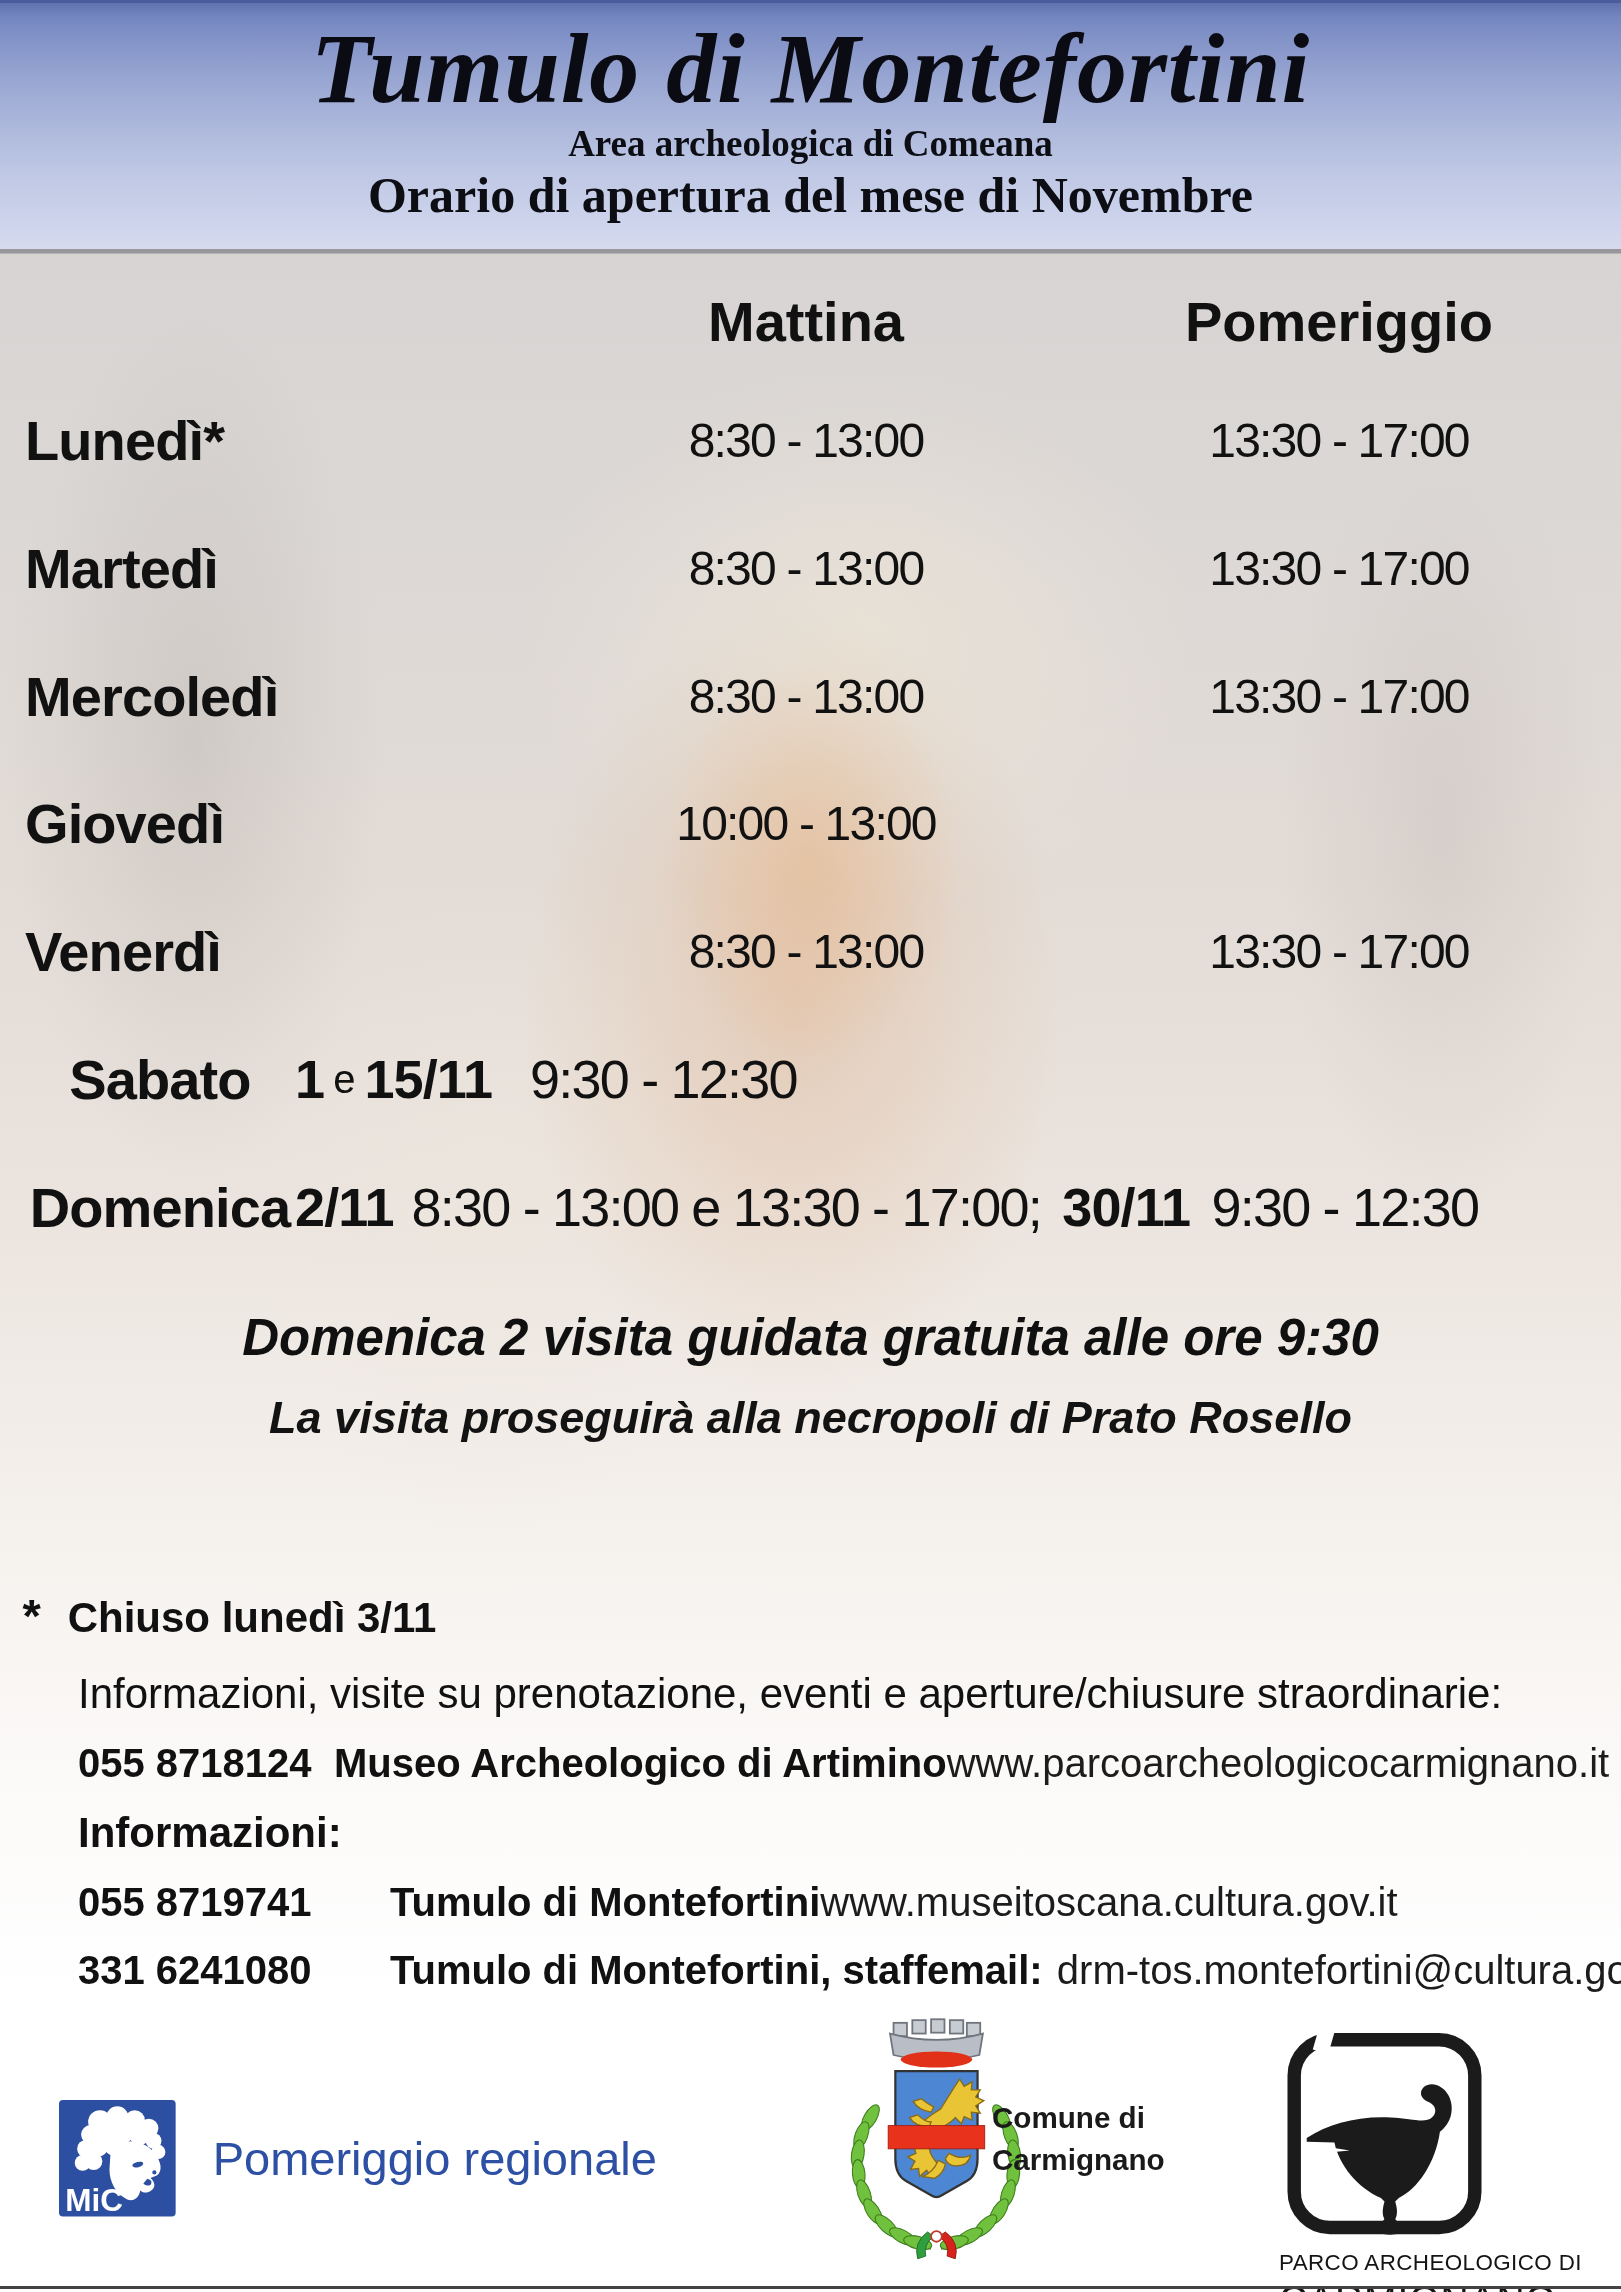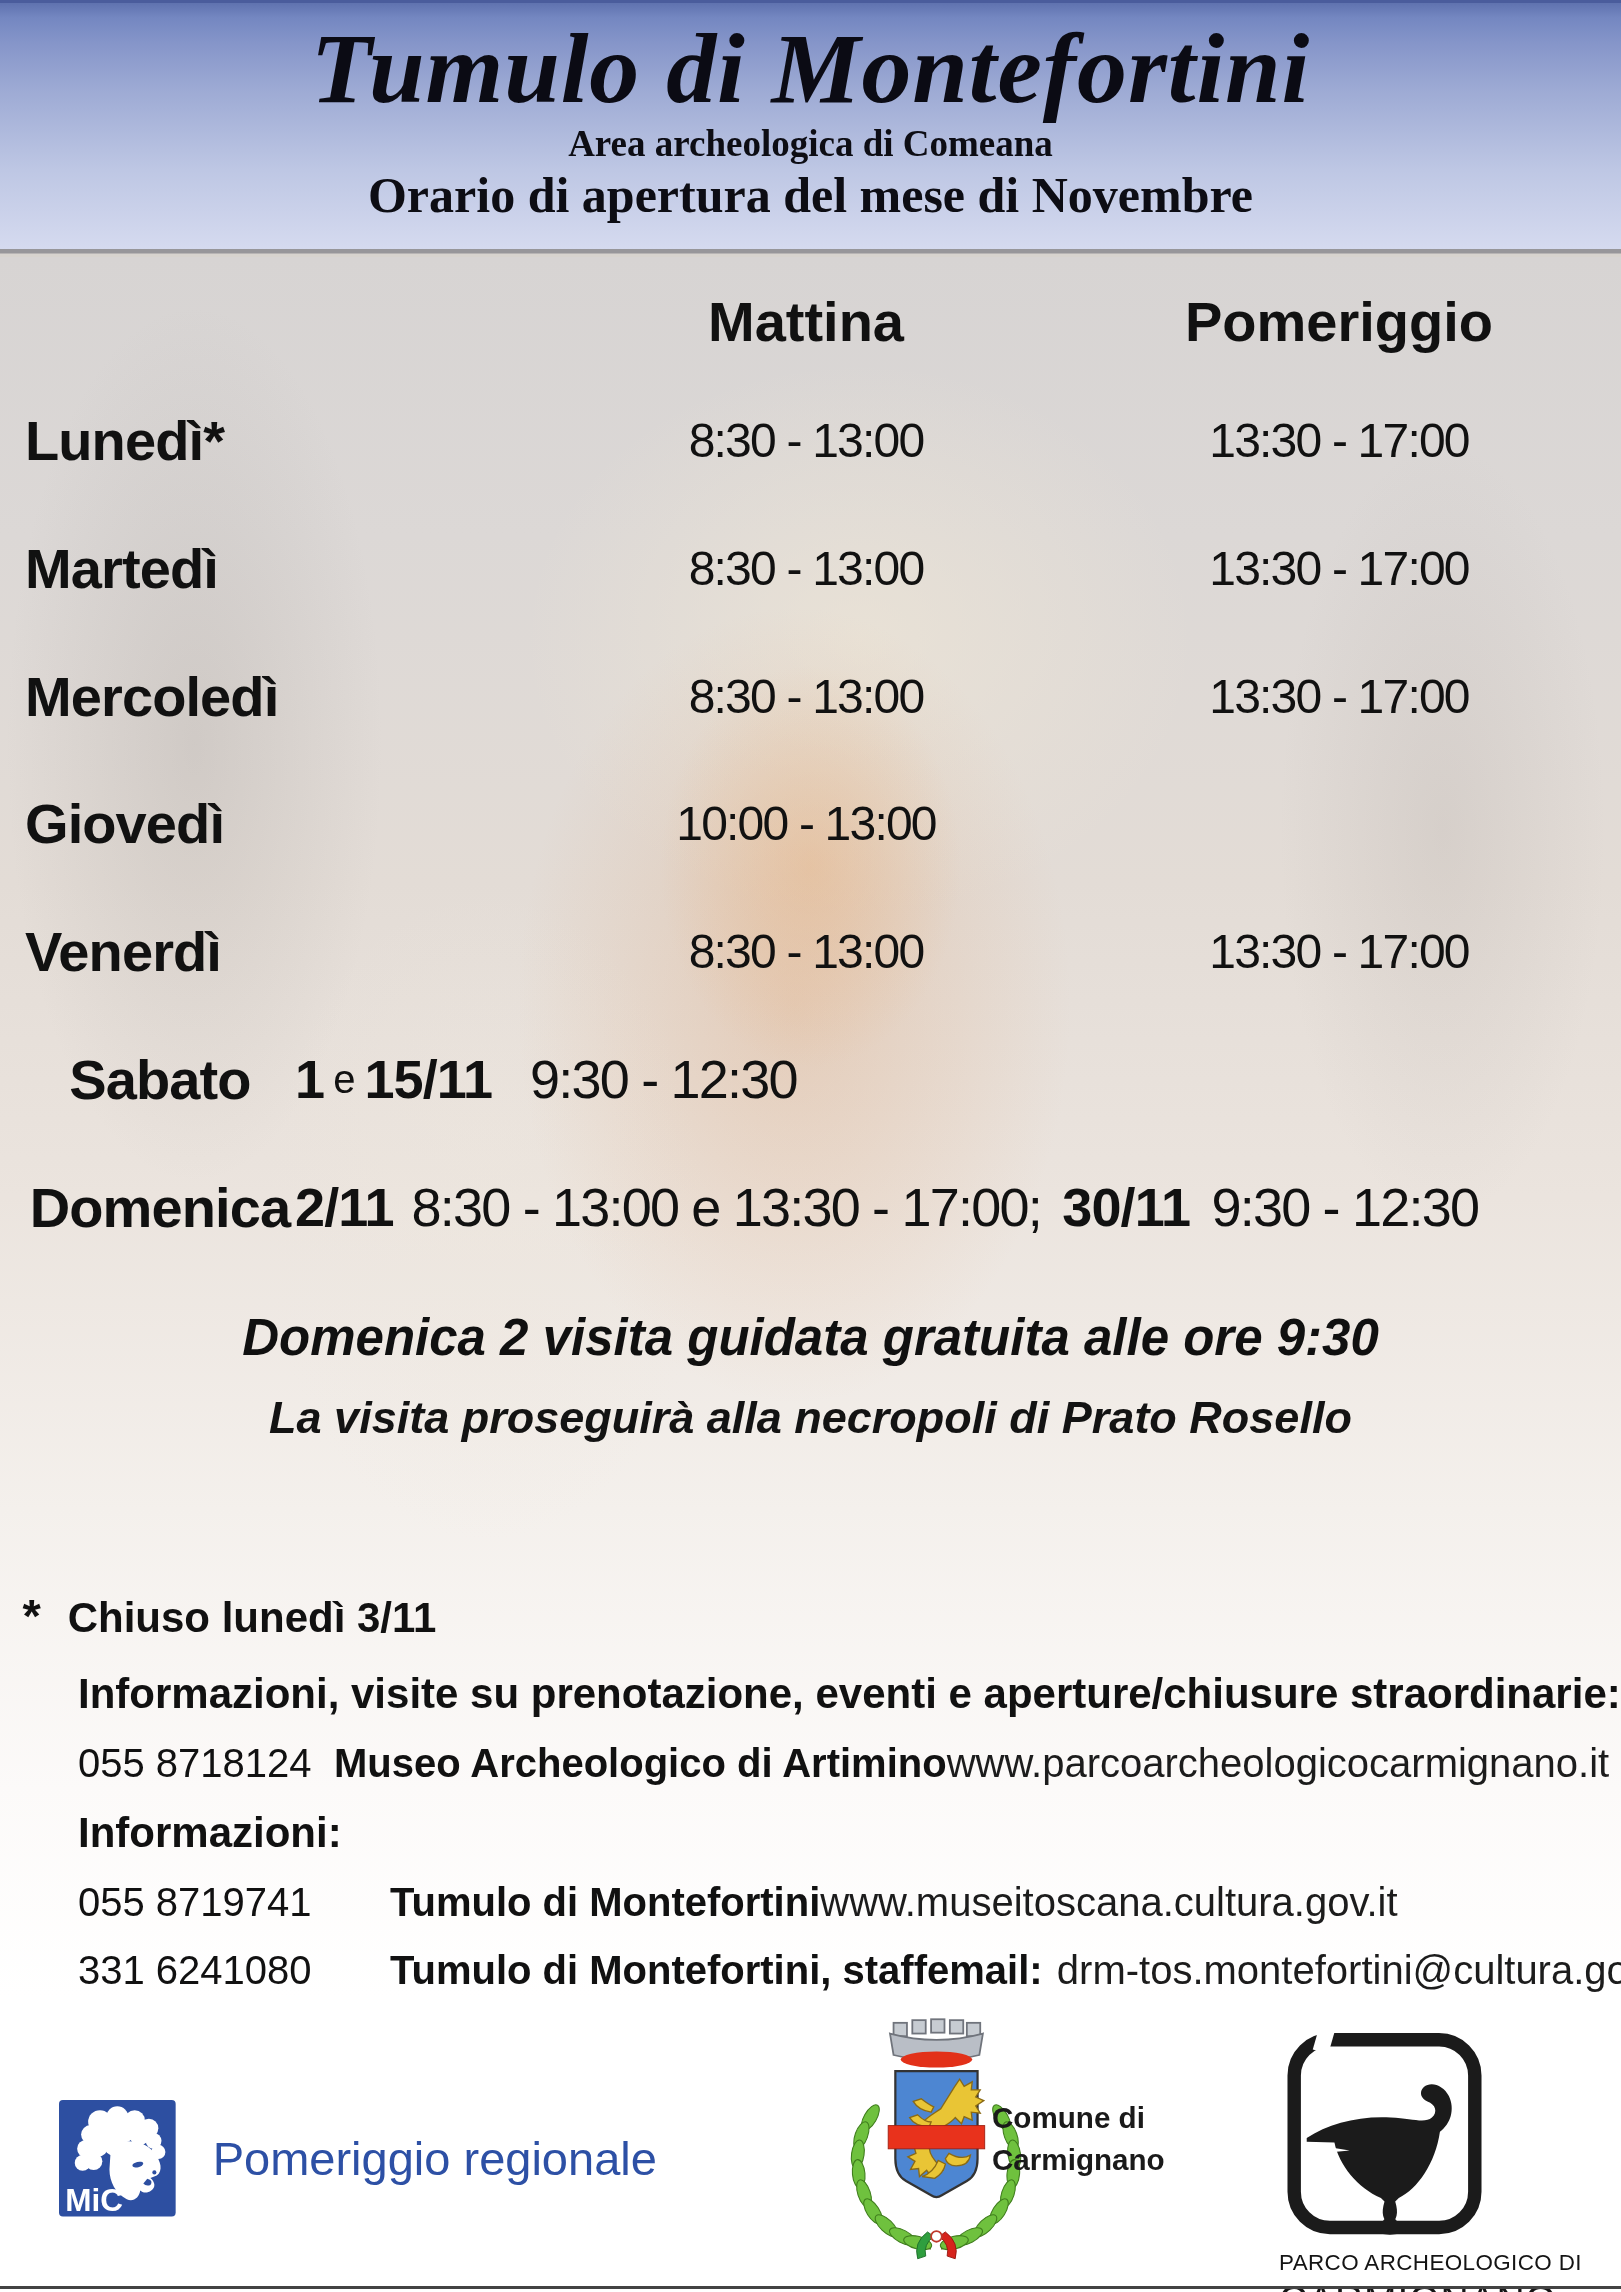--- a/index.html
+++ b/index.html
@@ -58,23 +58,23 @@
   .r-time{font-size:54px;font-weight:400;letter-spacing:-1.8px;}
   .gap42{margin-left:38px;} .gap20{margin-left:18px;} .gap24{margin-left:21.5px;}
   .note1{position:absolute;top:1050px;left:0;right:0;text-align:center;
     font:italic 700 51px/1.2 "Liberation Sans",sans-serif;color:#101010;}
   .note2{position:absolute;top:1134px;left:0;right:0;text-align:center;
     font:italic 700 45px/1.2 "Liberation Sans",sans-serif;color:#131313;}
   .closed{position:absolute;top:1331px;left:22.4px;font-size:42px;font-weight:700;}
   .closed .star{font-size:47px;margin-right:27px;}
   .contacts{position:absolute;top:1413px;left:78px;right:36px;font-size:40px;}
   .contacts .line{margin-bottom:23px;white-space:nowrap;}
-  .c-head{font-weight:700;font-size:42px;}
+  .c-head{font-weight:400;font-size:42px;}
   .c-sub{font-weight:700;font-size:42px;}
-  .c-phone{font-weight:400;display:inline-block;min-width:256px;}
+  .c-phone{font-weight:700;display:inline-block;min-width:256px;}
   .c-phone.wide{min-width:312px;}
   .c-name{font-weight:700;display:inline-block;}
   .c-name.w1{min-width:544px;} .c-name.w2{min-width:420px;} .c-name.w3{min-width:439px;}
   .c-url{font-weight:400;color:#1c1c1c;}
   .c-email-label{font-weight:700;margin-right:14.3px;}
   
   .footer{position:absolute;top:1997px;left:0;width:100%;height:296px;background:#fff;}
   .mic{position:absolute;left:59px;top:95px;display:flex;align-items:center;gap:19.7px;}
   .mic-text{font-size:47px;line-height:1.28;color:#2d50a5;}
   .comune{position:absolute;left:831px;top:10.7px;}

